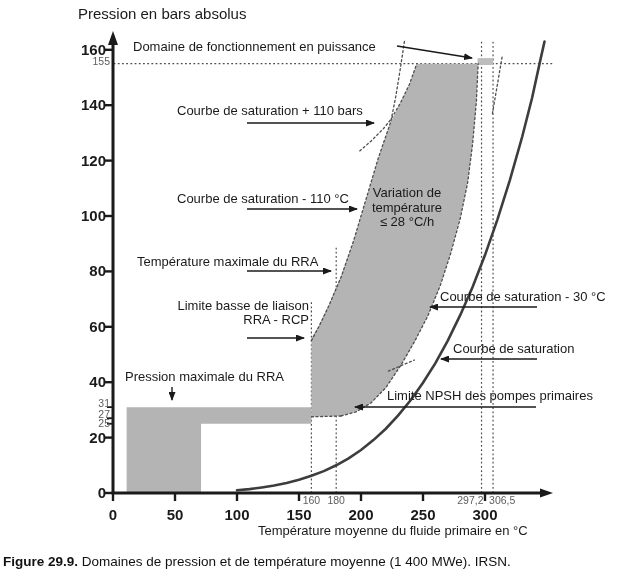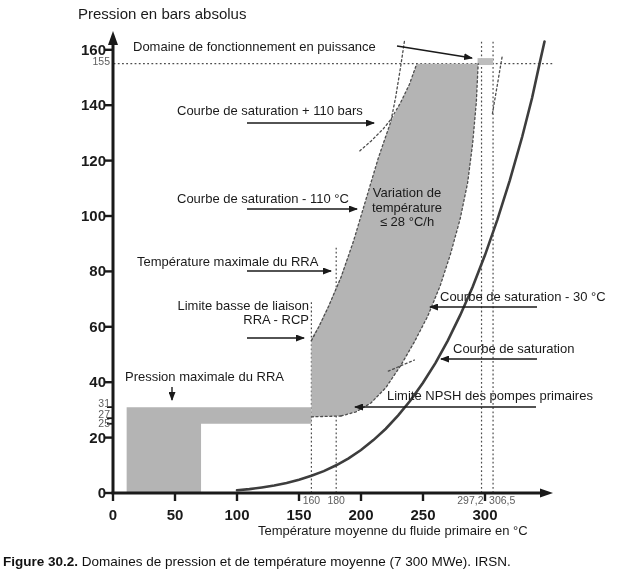--- a/index.html
+++ b/index.html
@@ -105,14 +105,14 @@
       <text x="407" y="226" text-anchor="middle" class="ann">≤ 28 °C/h</text>
       <text x="440" y="301" text-anchor="start" class="ann">Courbe de saturation - 30 °C</text>
       <line x1="537" y1="307" x2="430" y2="307" stroke="#1a1a1a" stroke-width="1.4" marker-end="url(#ah)"></line>
       <text x="453" y="353" text-anchor="start" class="ann">Courbe de saturation</text>
       <line x1="537" y1="359" x2="441" y2="359" stroke="#1a1a1a" stroke-width="1.4" marker-end="url(#ah)"></line>
       <text x="387" y="400" text-anchor="start" class="ann">Limite NPSH des pompes primaires</text>
       <line x1="536" y1="407" x2="355" y2="407" stroke="#1a1a1a" stroke-width="1.4" marker-end="url(#ah)"></line>
       <text x="78" y="19" class="ttl">Pression en bars absolus</text>
       <text x="258" y="535" class="ann" font-size="13.5">Température moyenne du fluide primaire en °C</text>
     </svg>
-  <div class="caption"><span class="b">Figure 30.2.</span><span> Domaines de pression et de température moyenne (7 300 MWe). IRSN.</span></div>
+  <div class="caption"><span class="b">Figure 29.9.</span><span> Domaines de pression et de température moyenne (1 400 MWe). IRSN.</span></div>
 </div>
 
 </body></html>

